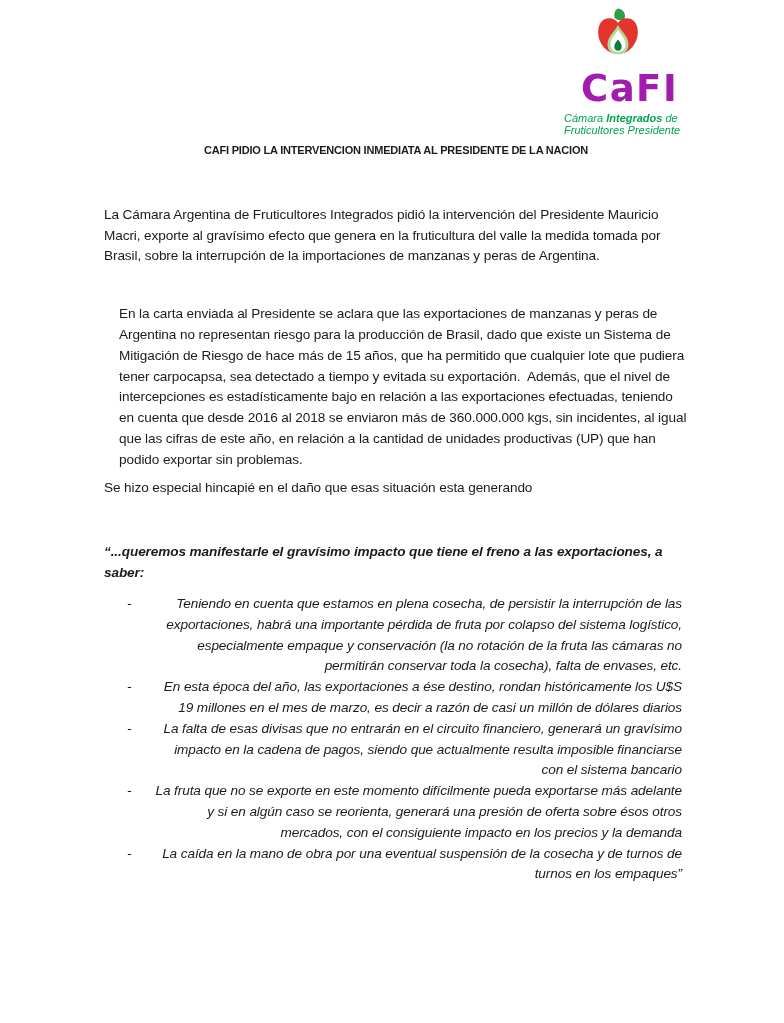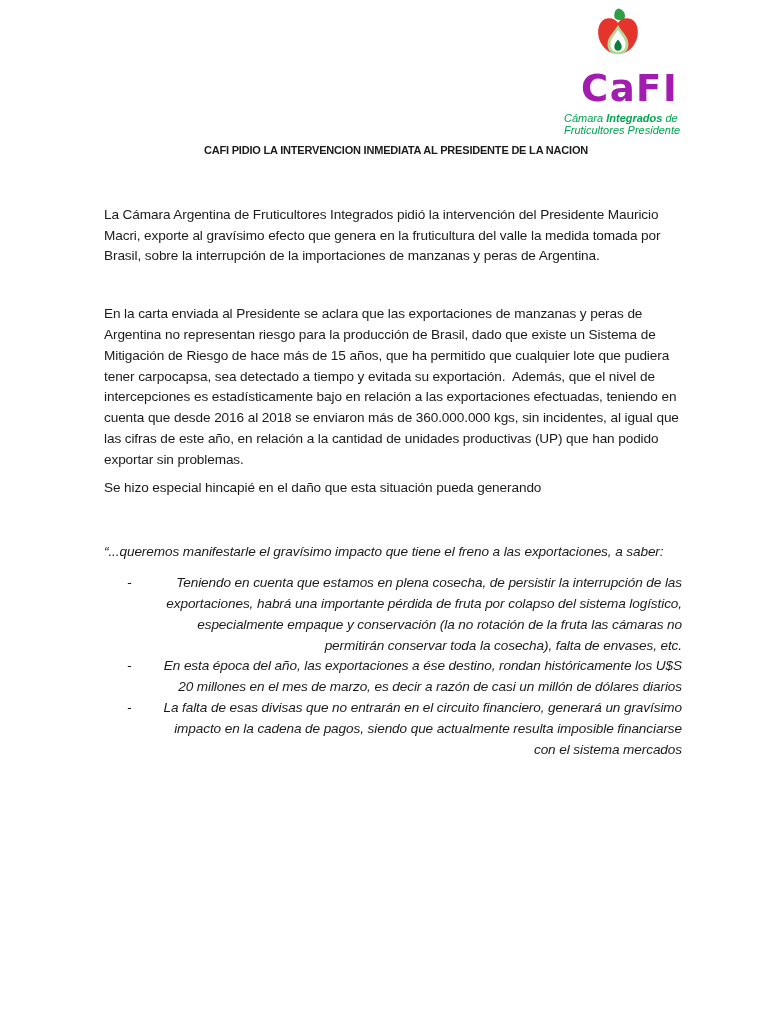--- a/index.html
+++ b/index.html
@@ -35,23 +35,23 @@
     font-size:13.6px;line-height:20.8px;letter-spacing:-0.1px;
   }
   .title{
     margin:140px 0 0 0;
     text-align:center;
     font-size:11px;font-weight:bold;letter-spacing:-0.2px;
     line-height:20.8px;
   }
   .p{margin:0;}
   .p1{margin-top:44px;}
-  .p2{margin-top:37px;white-space:pre-wrap;}
+  .p2{margin-top:37px;white-space:pre-wrap;margin-left:15px;}
   .p3{margin-top:7px;}
-  .quote{margin:44px 0 0 0;font-style:italic;}
+  .quote{margin:44px 0 0 0;font-style:italic;font-weight:bold;}
   .bullets{
     margin:10px 0 0 0;
     padding:0 6px 0 50px;
     list-style:none;
     font-style:italic;
     text-align:right;
   }
   .bullets li{position:relative;}
   .bullets li::before{content:"-";position:absolute;left:-27px;}
 </style>
@@ -75,24 +75,26 @@
     </div>
   </div>
 
   <div class="content">
     <h1 class="title">CAFI PIDIO LA INTERVENCION INMEDIATA AL PRESIDENTE DE LA NACION</h1>
 
     <p class="p p1">La Cámara Argentina de Fruticultores Integrados pidió la intervención del Presidente Mauricio Macri, exporte al gravísimo efecto que genera en la fruticultura del valle la medida tomada por Brasil, sobre la interrupción de la importaciones de manzanas y peras de Argentina.</p>
 
     <p class="p p2">En la carta enviada al Presidente se aclara que las exportaciones de manzanas y peras de Argentina no representan riesgo para la producción de Brasil, dado que existe un Sistema de Mitigación de Riesgo de hace más de 15 años, que ha permitido que cualquier lote que pudiera tener carpocapsa, sea detectado a tiempo y evitada su exportación.  Además, que el nivel de intercepciones es estadísticamente bajo en relación a las exportaciones efectuadas, teniendo en cuenta que desde 2016 al 2018 se enviaron más de 360.000.000 kgs, sin incidentes, al igual que las cifras de este año, en relación a la cantidad de unidades productivas (UP) que han podido exportar sin problemas.</p>
 
-    <p class="p p3">Se hizo especial hincapié en el daño que esta situación pueda generando</p>
+    <p class="p p3">Se hizo especial hincapié en el daño que esas situación esta generando</p>
 
     <p class="quote">“...queremos manifestarle el gravísimo impacto que tiene el freno a las exportaciones, a saber:</p>
 
     <ul class="bullets">
       <li>Teniendo en cuenta que estamos en plena cosecha, de persistir la interrupción de las exportaciones, habrá una importante pérdida de fruta por colapso del sistema logístico, especialmente empaque y conservación (la no rotación de la fruta las cámaras no permitirán conservar toda la cosecha), falta de envases, etc.</li>
-      <li>En esta época del año, las exportaciones a ése destino, rondan históricamente los U$S 20 millones en el mes de marzo, es decir a razón de casi un millón de dólares diarios</li>
-      <li>La falta de esas divisas que no entrarán en el circuito financiero, generará un gravísimo impacto en la cadena de pagos, siendo que actualmente resulta imposible financiarse con el sistema mercados</li>
+      <li>En esta época del año, las exportaciones a ése destino, rondan históricamente los U$S 19 millones en el mes de marzo, es decir a razón de casi un millón de dólares diarios</li>
+      <li>La falta de esas divisas que no entrarán en el circuito financiero, generará un gravísimo impacto en la cadena de pagos, siendo que actualmente resulta imposible financiarse con el sistema bancario</li>
+      <li>La fruta que no se exporte en este momento difícilmente pueda exportarse más adelante y si en algún caso se reorienta, generará una presión de oferta sobre ésos otros mercados, con el consiguiente impacto en los precios y la demanda</li>
+      <li>La caída en la mano de obra por una eventual suspensión de la cosecha y de turnos de turnos en los empaques”</li>
     </ul>
   </div>
 
 </div>
 
 </body></html>

